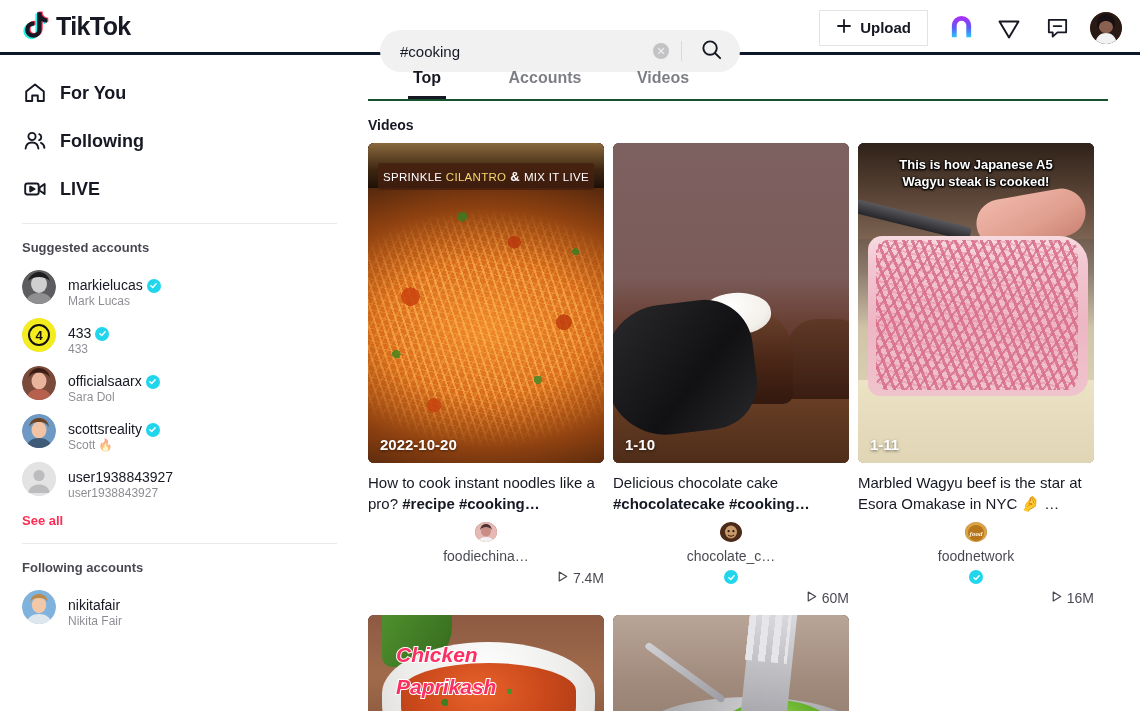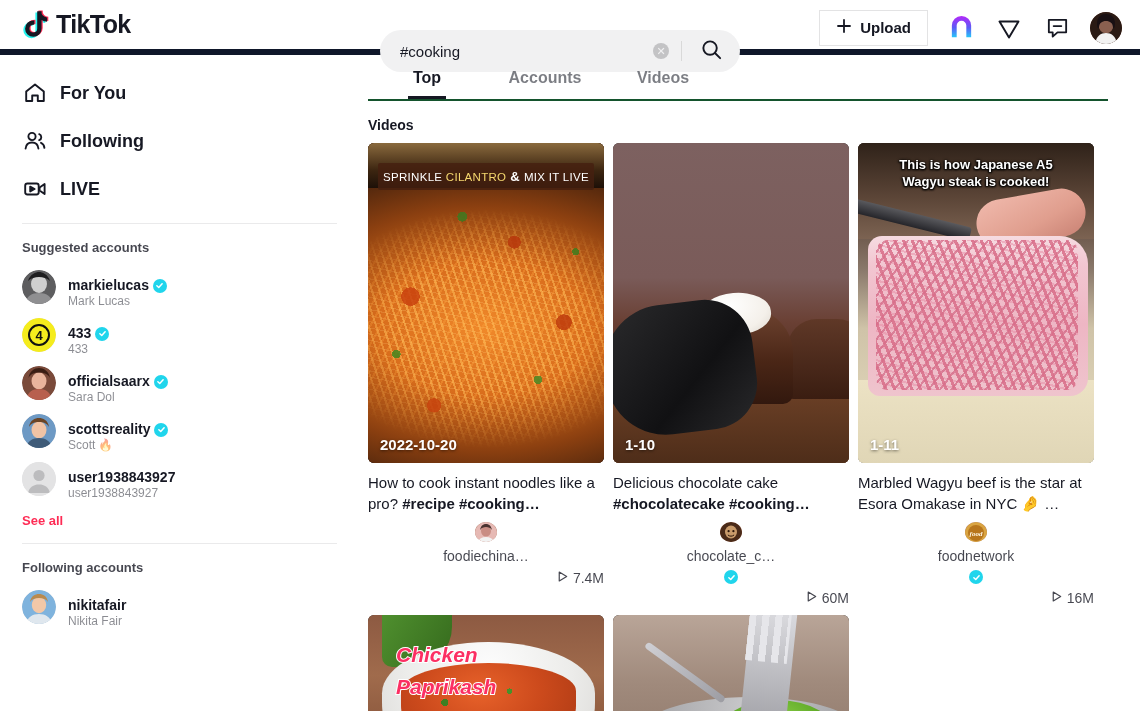--- a/index.html
+++ b/index.html
@@ -10,21 +10,21 @@
     overflow: hidden;
     background: #ffffff;
     font-family: "Liberation Sans", sans-serif;
     color: #161823;
   }
 
   
   .header {
     position: relative;
     height: 55px;
-    border-bottom: 6px solid #0f172a;
+    border-bottom: 3px solid #0f172a;
     display: flex;
     align-items: center;
     background: #fff;
   }
   .logo {
     display: flex;
     align-items: center;
     gap: 6px;
     margin-left: 22px;
     width: 160px;
@@ -141,21 +141,21 @@
     display: flex; align-items: center; gap: 12px;
     height: 48px; cursor: pointer;
   }
   .acct-avatar {
     width: 34px; height: 34px; border-radius: 50%;
     flex: 0 0 auto; overflow: hidden; position: relative;
     background: #e3e3e4;
   }
   .acct-text { display: flex; flex-direction: column; line-height: 1.25; min-width: 0; }
   .acct-name {
-    font-size: 14px; font-weight: bold; color: #161823;
+    font-size: 14px; font-weight: normal; color: #161823;
     display: flex; align-items: center; gap: 4px; margin-top: 12px;
   }
   .acct-sub { font-size: 12px; color: #16182380; }
   .verified {
     width: 14px; height: 14px; border-radius: 50%;
     background: #20d5ec; display: inline-flex;
     align-items: center; justify-content: center; flex: 0 0 auto;
   }
   .verified svg { display: block; }
 

